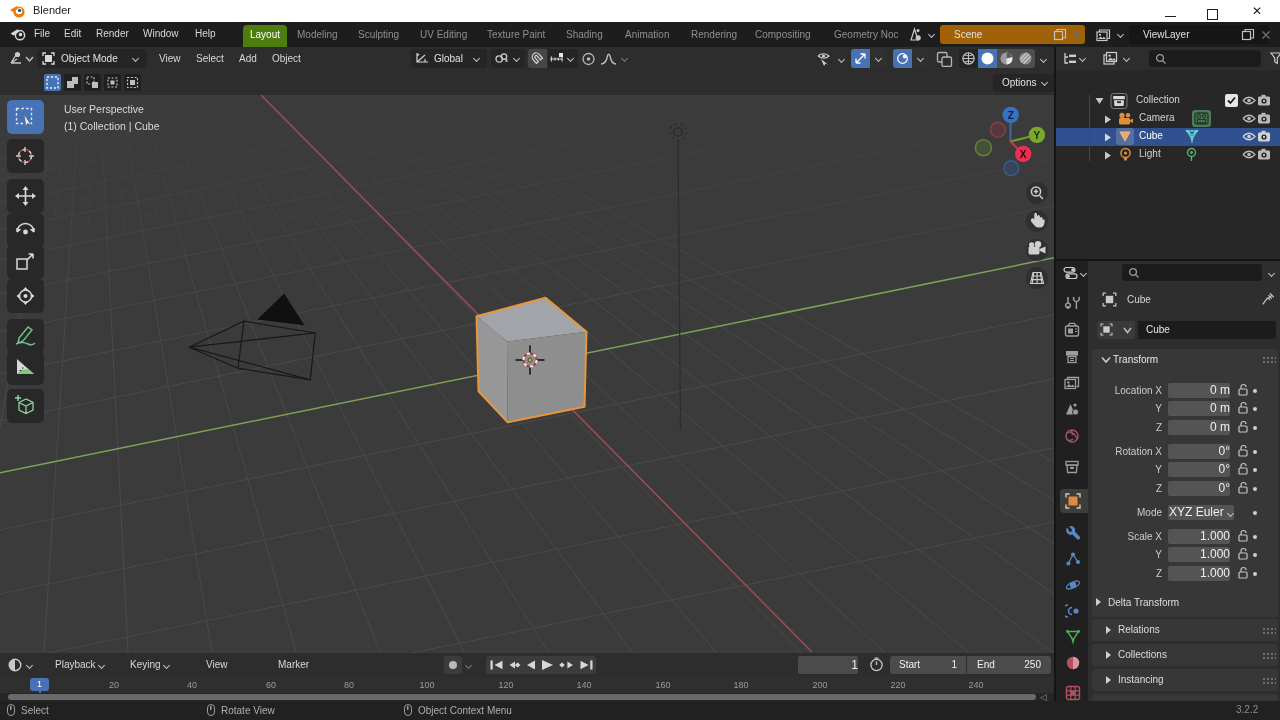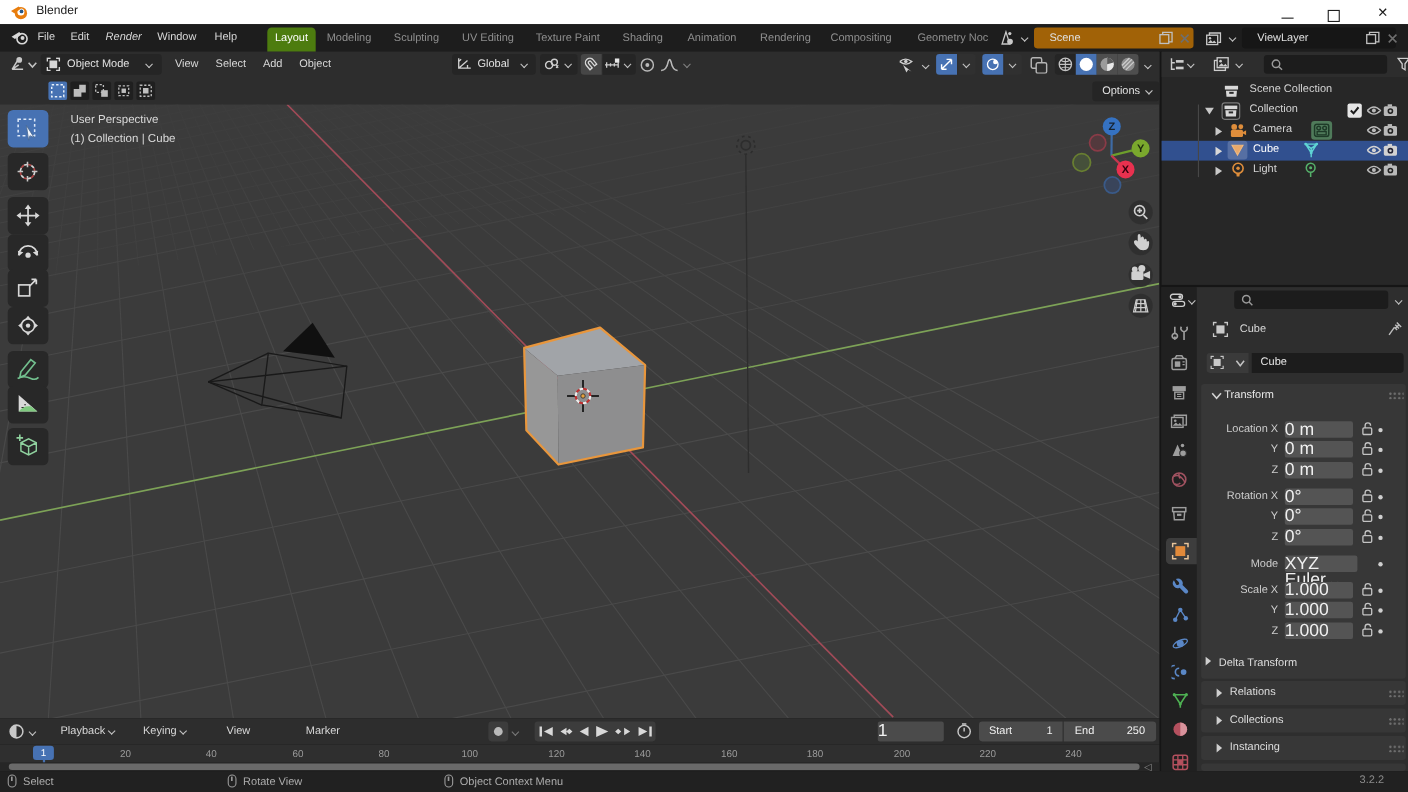--- a/index.html
+++ b/index.html
@@ -30,21 +30,21 @@
   .tbtn { left:0; width:37px; height:34px; background:#282828; border-radius:5px; }
   .tbtn.on { background:#4772b3; }
   
   #outliner { left:1056px; top:47px; width:224px; height:212px; background:#272727; }
   #outhead { left:0; top:0; width:224px; height:23px; background:#2d2d2d; }
   .orow { left:0; width:224px; height:18px; font-size:10px; color:#d4d4d4; }
   .orow.sel { background:#31508f; }
   #props { left:1056px; top:261px; width:224px; height:440px; background:#2e2e2e; }
   #ptabs { left:0; top:0; width:32px; height:440px; background:#202020; }
   .panelbox { left:36px; width:186px; background:#373737; border-radius:3px; color:#dedede; font-size:10px; }
-  .field { position:absolute; background:#545454; border-radius:2px; color:#f0f0f0; font-size:16px; text-align:left; line-height:15px; }
+  .field { position:absolute; background:#545454; border-radius:2px; color:#f0f0f0; font-size:12px; text-align:right; line-height:15px; }
   .plabel { position:absolute; color:#cccccc; font-size:10px; text-align:right; }
   .parrow { display:inline-block; width:0; height:0; border-left:5px solid #cfcfcf; border-top:4px solid transparent; border-bottom:4px solid transparent; margin-right:7px; }
   .dots { width:14px; height:7px; background-image:radial-gradient(circle, #6f6f6f 1px, transparent 1.2px); background-size:4px 4px; }
   .pdot { position:absolute; width:4px; height:4px; border-radius:50%; background:#cfcfcf; }
   
   #timeline { left:0; top:653px; width:1054px; height:48px; }
   #thead { left:0; top:0; width:1054px; height:24px; background:#2d2d2d; }
   #truler { left:0; top:24px; width:1054px; height:24px; background:#2f2f2f; }
   .tnum { position:absolute; top:3px; font-size:9px; color:#9b9b9b; transform:translateX(-50%); }
   
@@ -69,21 +69,21 @@
   </div>
 
   <div id="topbar" class="abs">
     <svg class="abs" style="left:10px; top:5px;" width="17" height="15" viewBox="0 0 17 15">
       <circle cx="10" cy="8.2" r="4.6" fill="none" stroke="#d8d8d8" stroke-width="1.5"></circle>
       <circle cx="10.5" cy="7.6" r="1.8" fill="#d8d8d8"></circle>
       <path d="M0.5 6.5 L7.5 2.2 L9.5 4.4 L3.6 8.4 Z" fill="#d8d8d8"></path>
     </svg>
     <div class="abs menu" style="left:34px;">File</div>
     <div class="abs menu" style="left:64px;">Edit</div>
-    <div class="abs menu" style="left:96px;font-style:italic;">Render</div>
+    <div class="abs menu" style="left:96px;">Render</div>
     <div class="abs menu" style="left:143px;">Window</div>
     <div class="abs menu" style="left:195px;">Help</div>
     <div class="abs tab active" style="left:243px;">Layout</div>
     <div class="abs tab" style="left:290px;">Modeling</div>
     <div class="abs tab" style="left:351px;">Sculpting</div>
     <div class="abs tab" style="left:413px;">UV Editing</div>
     <div class="abs tab" style="left:480px;">Texture Paint</div>
     <div class="abs tab" style="left:559px;">Shading</div>
     <div class="abs tab" style="left:618px;">Animation</div>
     <div class="abs tab" style="left:684px;">Rendering</div>
@@ -526,28 +526,20 @@
         <svg class="abs" style="left:6px; top:3px;" width="12" height="12" viewBox="0 0 12 12">
           <circle cx="5" cy="5" r="3.4" fill="none" stroke="#9a9a9a" stroke-width="1.3"></circle>
           <line x1="7.6" y1="7.6" x2="10.5" y2="10.5" stroke="#9a9a9a" stroke-width="1.3"></line>
         </svg>
       </div>
       <svg class="abs" style="left:214px; top:5px;" width="12" height="13" viewBox="0 0 12 13">
         <path d="M1 1 L11 1 L7.3 6 L7.3 11.5 L4.7 9.8 L4.7 6 Z" fill="none" stroke="#cdcdcd" stroke-width="1.2"></path>
       </svg>
     </div>
 
-    <div class="orow abs" style="top:27px;">
-      <svg class="abs" style="left:56px; top:2px;" width="15" height="14" viewBox="0 0 15 14">
-        <rect x="1.5" y="2" width="12" height="3.4" fill="#d8d8d8"></rect>
-        <path d="M2.5 6.5 L12.5 6.5 L12 12 L3 12 Z" fill="#d8d8d8"></path>
-        <rect x="5.5" y="7.5" width="4" height="1.8" fill="#2a2a2a"></rect>
-      </svg>
-      <span class="abs" style="left:80px; top:2px;">Scene Collection</span>
-    </div>
     <div class="orow abs" style="top:45px;">
       <svg class="abs" style="left:39px; top:5px;" width="9" height="8" viewBox="0 0 9 8">
           <path d="M0.5 1 L8.5 1 L4.5 7 Z" fill="#c8c8c8"></path>
         </svg>
       <svg class="abs" style="left:53px; top:0px;" width="20" height="18" viewBox="0 0 20 18">
         <rect x="2" y="1.5" width="16" height="15" rx="2.5" fill="none" stroke="#7c7c7c" stroke-width="1"></rect>
         <rect x="4.2" y="4" width="11.6" height="3.2" fill="#d8d8d8"></rect>
         <path d="M5 8.2 L15 8.2 L14.6 14 L5.4 14 Z" fill="#d8d8d8"></path>
         <rect x="8" y="9.3" width="4" height="1.8" fill="#2a2a2a"></rect>
       </svg>

